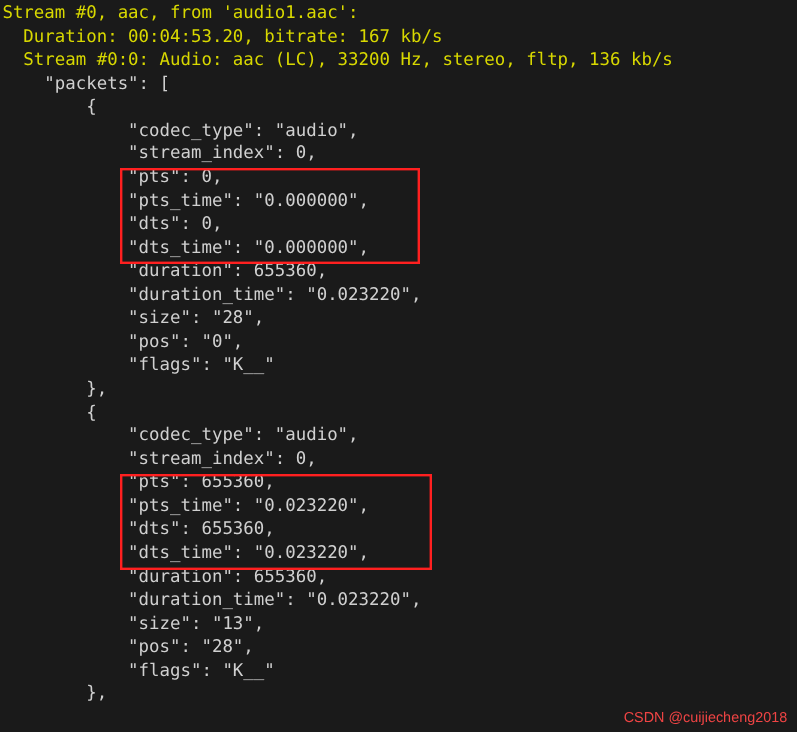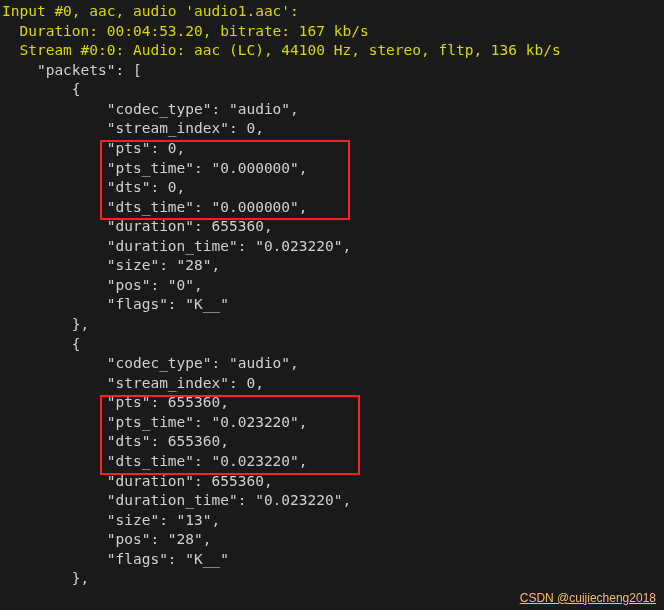--- a/index.html
+++ b/index.html
@@ -19,32 +19,31 @@
     .yellow { color: #d8d800; }
     .highlight-box {
       position: absolute;
       border: 2.5px solid #ff2020;
       pointer-events: none;
     }
     .watermark {
       position: absolute;
       bottom: 4px;
       right: 8px;
-      color: #fdba74;
+      color: #ef4444;
       font-size: 12px;
       font-family: sans-serif;
-      text-decoration: underline;
     }
   </style>
 </head>
 <body>
 
-<div class="line yellow">Input #0, aac, audio 'audio1.aac':</div>
+<div class="line yellow">Stream #0, aac, from 'audio1.aac':</div>
 <div class="line yellow">  Duration: 00:04:53.20, bitrate: 167 kb/s</div>
-<div class="line yellow">  Stream #0:0: Audio: aac (LC), 44100 Hz, stereo, fltp, 136 kb/s</div>
+<div class="line yellow">  Stream #0:0: Audio: aac (LC), 33200 Hz, stereo, fltp, 136 kb/s</div>
 <div class="line">    "packets": [</div>
 
 <div class="line">        {</div>
 <div class="line">            "codec_type": "audio",</div>
 <div class="line">            "stream_index": 0,</div>
 <div class="line">            "pts": 0,</div>
 <div class="line">            "pts_time": "0.000000",</div>
 <div class="line">            "dts": 0,</div>
 <div class="line">            "dts_time": "0.000000",</div>
 <div class="line">            "duration": 655360,</div>

